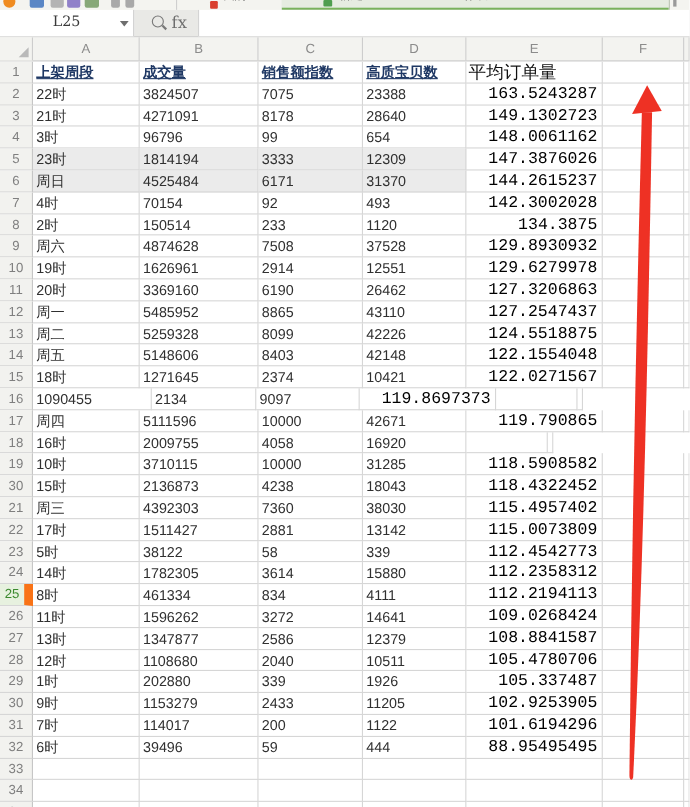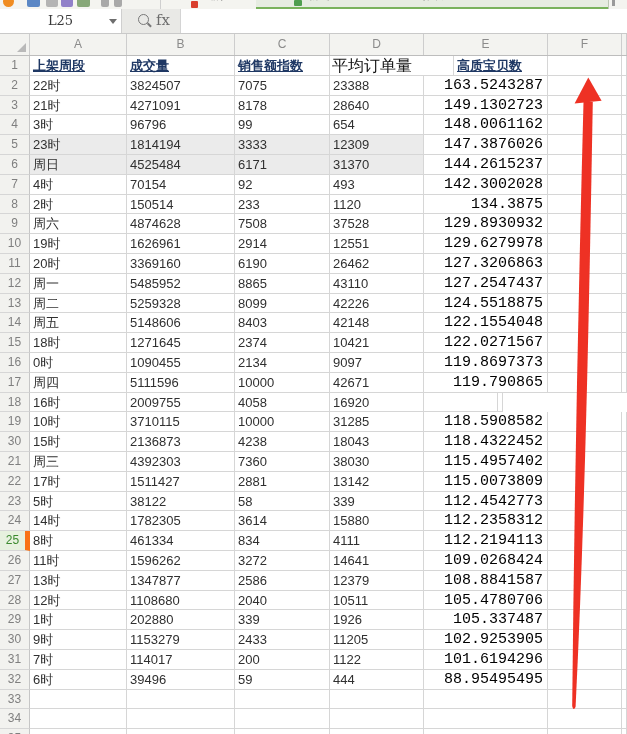--- a/index.html
+++ b/index.html
@@ -44,21 +44,21 @@
 
   
   .w-num{width:30px;} .w-a{width:97px;} .w-b{width:108px;} .w-c{width:95px;}
   .w-d{width:94px;} .w-e{width:124px;} .w-f{width:74px;} .w-g{width:5px;}
 
   
   .grid-body{position:absolute;top:56px;left:0;width:627px;height:678px;overflow:hidden;background:#fff;}
   .r{display:flex;height:19.8px;}
   .rn{box-sizing:border-box;width:30px;background:#f2f2ef;border-right:1px solid #c6c6c6;border-bottom:1px solid #d6d6d6;
       color:#7f7f7f;font-size:12px;text-align:center;line-height:19px;}
-  .rn.active{background:#e7f1df;color:#3b8a2e;border-right:5px solid #f97316;}
+  .rn.active{background:#e7f1df;color:#3b8a2e;border-right:8px solid #f97316;}
   .c{box-sizing:border-box;border-right:1px solid #d6d6d6;border-bottom:1px solid #d6d6d6;
      font-size:13px;color:#303030;line-height:19px;padding-left:3px;white-space:nowrap;overflow:hidden;}
   .c.num-e{font-family:Liberation Mono, monospace;font-size:15px;color:#000;text-align:right;padding-right:4px;padding-left:0;}
   .c.shaded{background:#ebebeb;}
   .c.hdr{color:#1f3864;font-weight:bold;text-decoration:underline;}
   .c.ehdr{font-family:"DejaVu Serif",serif;font-size:16px;color:#101010;text-align:left;padding-left:2px;}
 
   
   .arrow-overlay{position:absolute;top:0;left:0;width:627px;height:734px;pointer-events:none;z-index:20;}
 </style>
@@ -106,22 +106,22 @@
     <div class="ch w-f">F</div>
     <div class="ch w-g"></div>
   </div>
 
   <div class="grid-body">
       <div class="r">
         <div class="rn">1</div>
         <div class="c w-a hdr">上架周段</div>
         <div class="c w-b hdr">成交量</div>
         <div class="c w-c hdr">销售额指数</div>
+        <div class="c w-d hdr">高质宝贝数</div>
         <div class="c w-e ehdr">平均订单量</div>
-        <div class="c w-d hdr">高质宝贝数</div>
         <div class="c w-f"></div>
         <div class="c w-g"></div>
       </div>
       <div class="r">
         <div class="rn">2</div>
         <div class="c w-a">22时</div>
         <div class="c w-b">3824507</div>
         <div class="c w-c">7075</div>
         <div class="c w-d">23388</div>
         <div class="c w-e num-e">163.5243287</div>
@@ -253,21 +253,20 @@
         <div class="c w-a">18时</div>
         <div class="c w-b">1271645</div>
         <div class="c w-c">2374</div>
         <div class="c w-d">10421</div>
         <div class="c w-e num-e">122.0271567</div>
         <div class="c w-f"></div>
         <div class="c w-g"></div>
       </div>
       <div class="r">
         <div class="rn">16</div>
-        <div class="c w-a">0时</div>
         <div class="c w-b">1090455</div>
         <div class="c w-c">2134</div>
         <div class="c w-d">9097</div>
         <div class="c w-e num-e">119.8697373</div>
         <div class="c w-f"></div>
         <div class="c w-g"></div>
       </div>
       <div class="r">
         <div class="rn">17</div>
         <div class="c w-a">周四</div>

